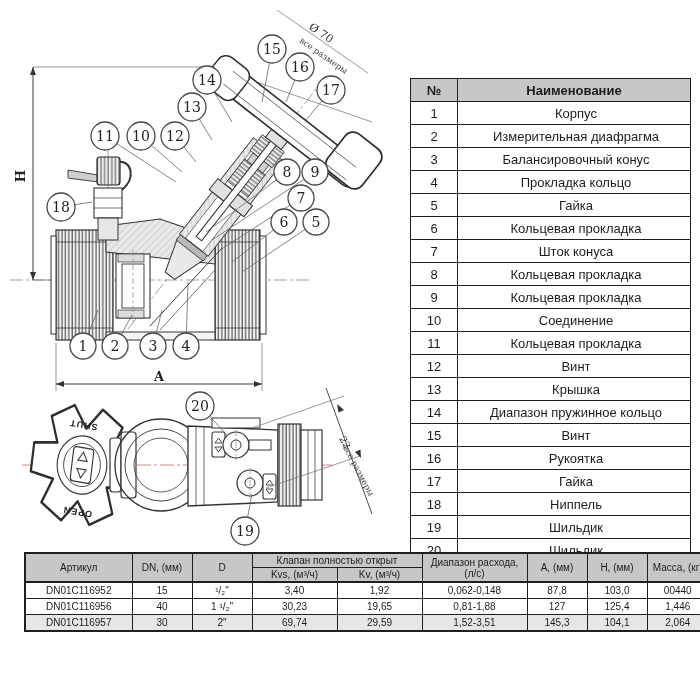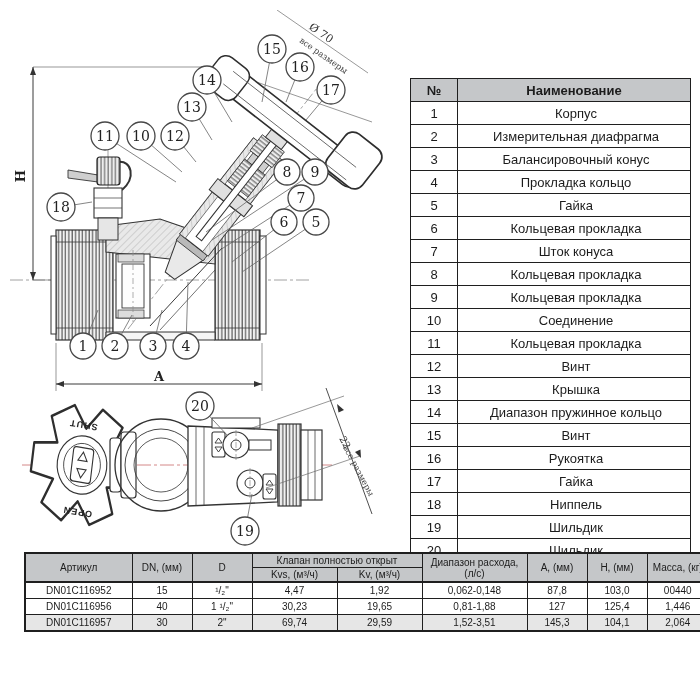--- a/index.html
+++ b/index.html
@@ -453,21 +453,21 @@
       <tr>
         <th>Kvs, (м³/ч)</th>
         <th>Kv, (м³/ч)</th>
       </tr>
     </thead>
     <tbody>
       <tr>
         <td>DN01C116952</td>
         <td>15</td>
         <td>¹/₂"</td>
-        <td>4,47</td>
+        <td>3,40</td>
         <td>1,92</td>
         <td>0,062-0,148</td>
         <td>87,8</td>
         <td>103,0</td>
         <td>00440</td>
       </tr>
       <tr>
         <td>DN01C116956</td>
         <td>40</td>
         <td>1 ¹/₂"</td>

